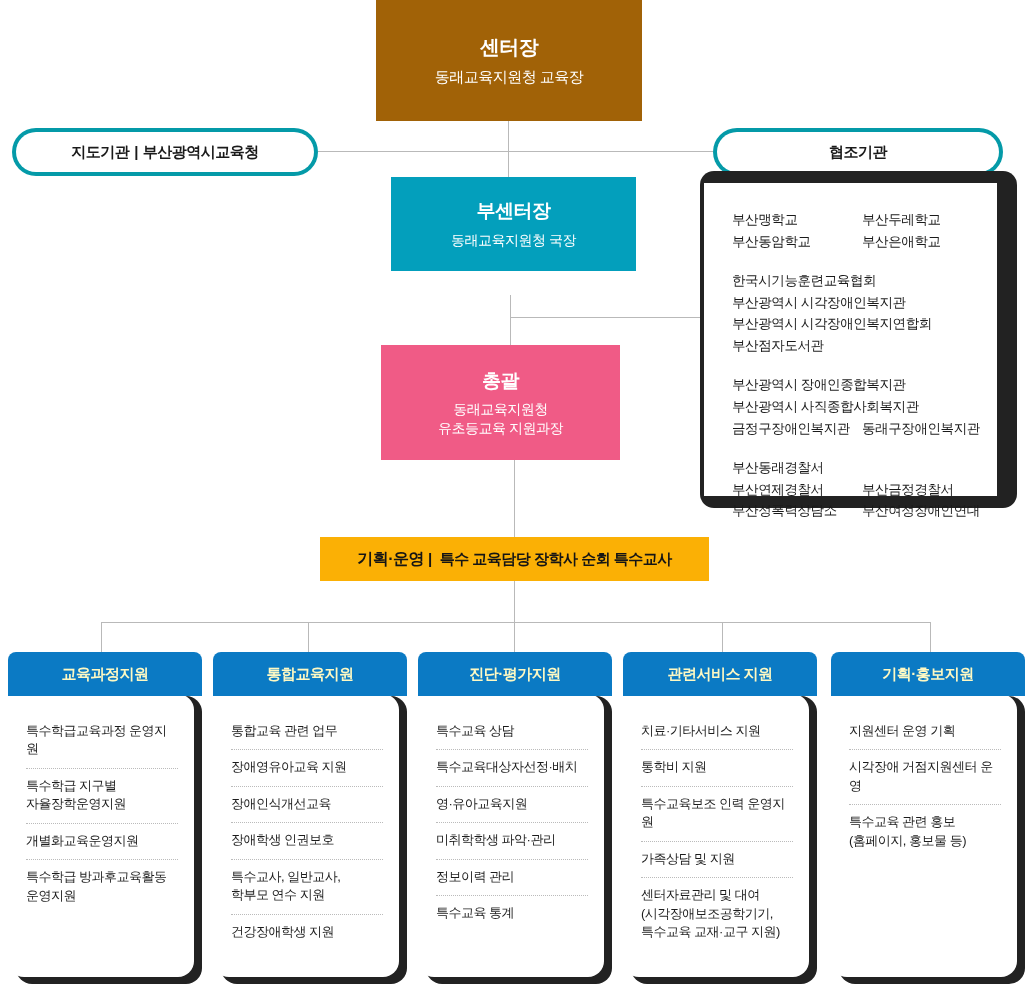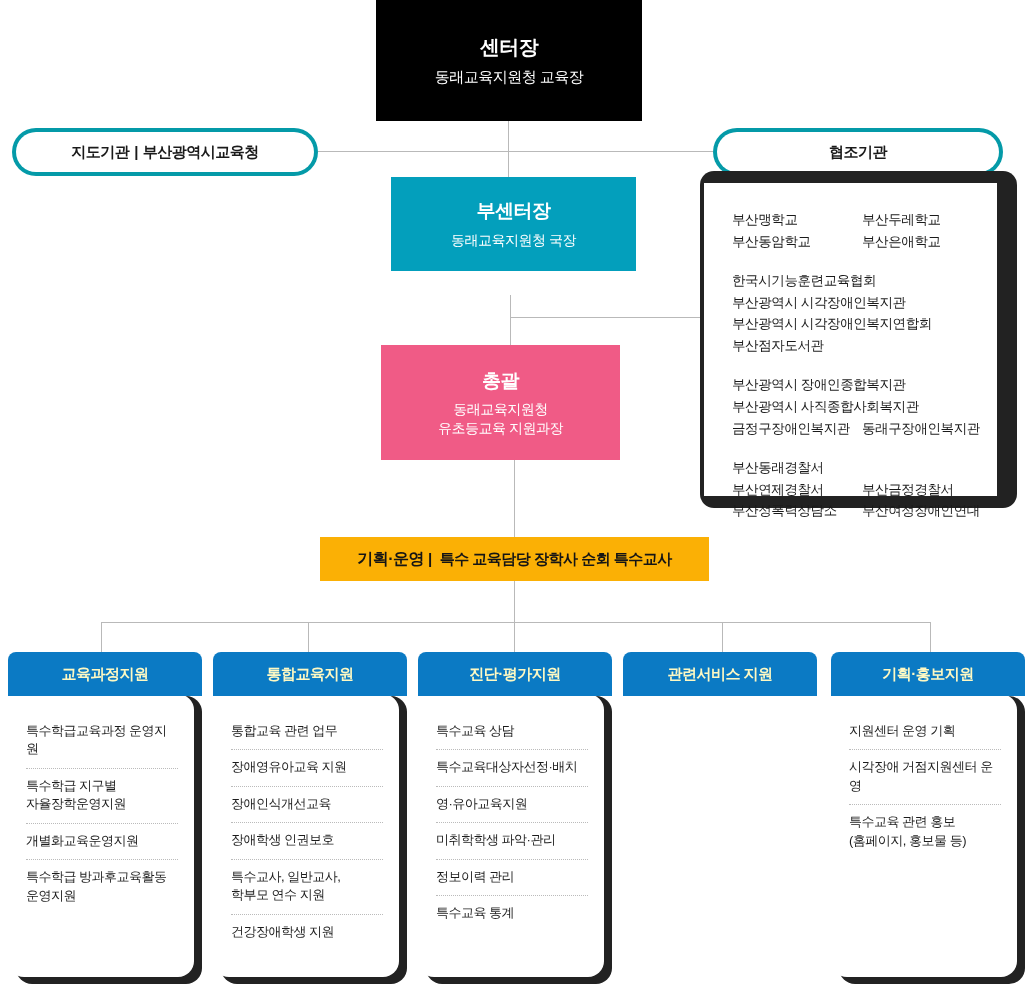--- a/index.html
+++ b/index.html
@@ -14,21 +14,21 @@
   .line{position:absolute;background:#b9b9b9;}
   .vline{width:1px;}
   .hline{height:1px;}
 
   
   .box{position:absolute;box-sizing:border-box;display:flex;flex-direction:column;
        align-items:center;justify-content:center;text-align:center;color:#ffffff;}
   .box .ttl{font-weight:bold;letter-spacing:-0.5px;}
   .box .sub{font-weight:bold;letter-spacing:-0.5px;}
 
-  #box-center  {left:376px;top:0;   width:266px;height:121px;background:#000000;}
+  #box-center  {left:376px;top:0;   width:266px;height:121px;background:#a16207;}
   #box-center .ttl{font-size:20px;margin-bottom:7px;}
   #box-center .sub{font-size:15px;font-weight:normal;}
 
   #box-vice    {left:391px;top:177px;width:245px;height:94px;background:#039fbc;}
   #box-vice .ttl{font-size:19px;margin-bottom:8px;}
   #box-vice .sub{font-size:14px;font-weight:normal;}
 
   #box-gm      {left:381px;top:345px;width:239px;height:115px;background:#f05b86;}
   #box-gm .ttl{font-size:19px;margin-bottom:6px;}
   #box-gm .sub{font-size:14px;line-height:1.35;font-weight:normal;}
@@ -244,20 +244,32 @@
         <div class="item">정보이력 관리</div>
         <div class="item">특수교육 통계</div>
       </div>
     </div>
   </div>
 
   <div class="col" id="col-3">
     <div class="head">
         <span>관련서비스 지원</span>
       </div>
+    <div class="body-wrap">
+      <div class="shadow"></div>
+      <div class="card">
+        <div class="item">치료·기타서비스 지원</div>
+        <div class="item">통학비 지원</div>
+        <div class="item">특수교육보조 인력 운영지원</div>
+        <div class="item">가족상담 및 지원</div>
+        <div class="item">센터자료관리 및 대여
+(시각장애보조공학기기,
+특수교육 교재·교구 지원)</div>
+      </div>
+    </div>
   </div>
 
   <div class="col" id="col-4">
     <div class="head">
         <span>기획·홍보지원</span>
       </div>
     <div class="body-wrap">
       <div class="shadow"></div>
       <div class="card">
         <div class="item">지원센터 운영 기획</div>

